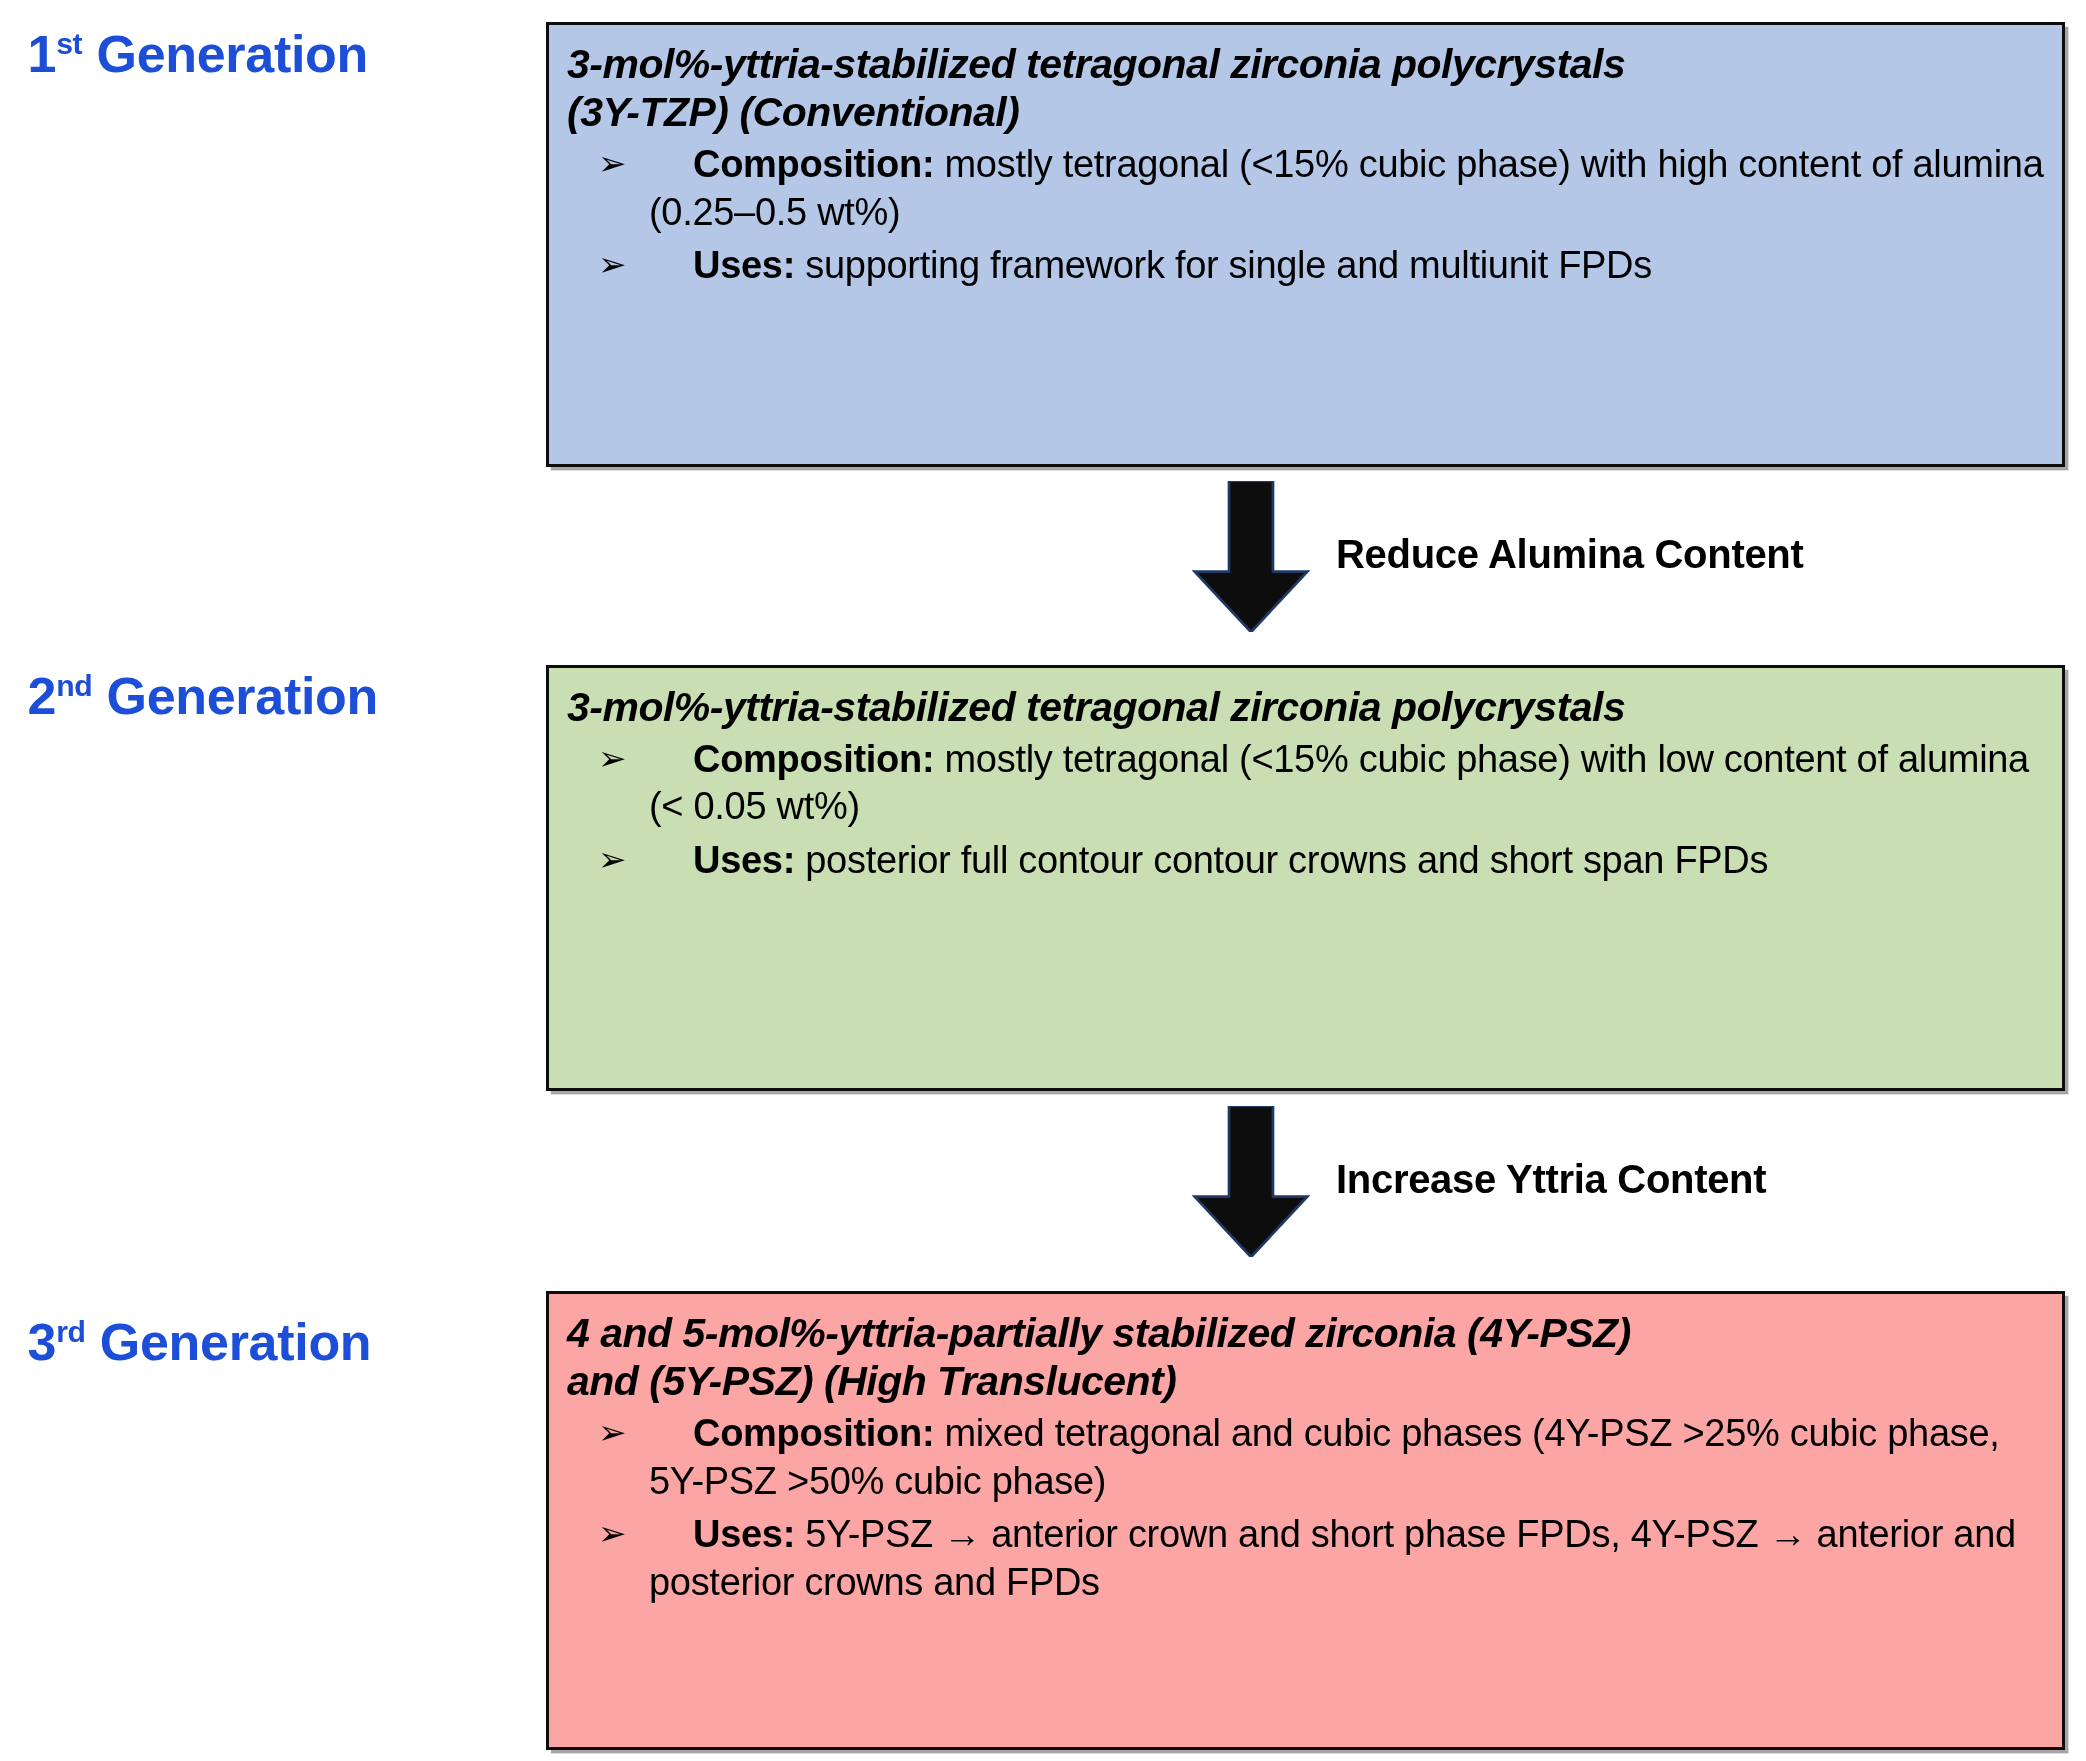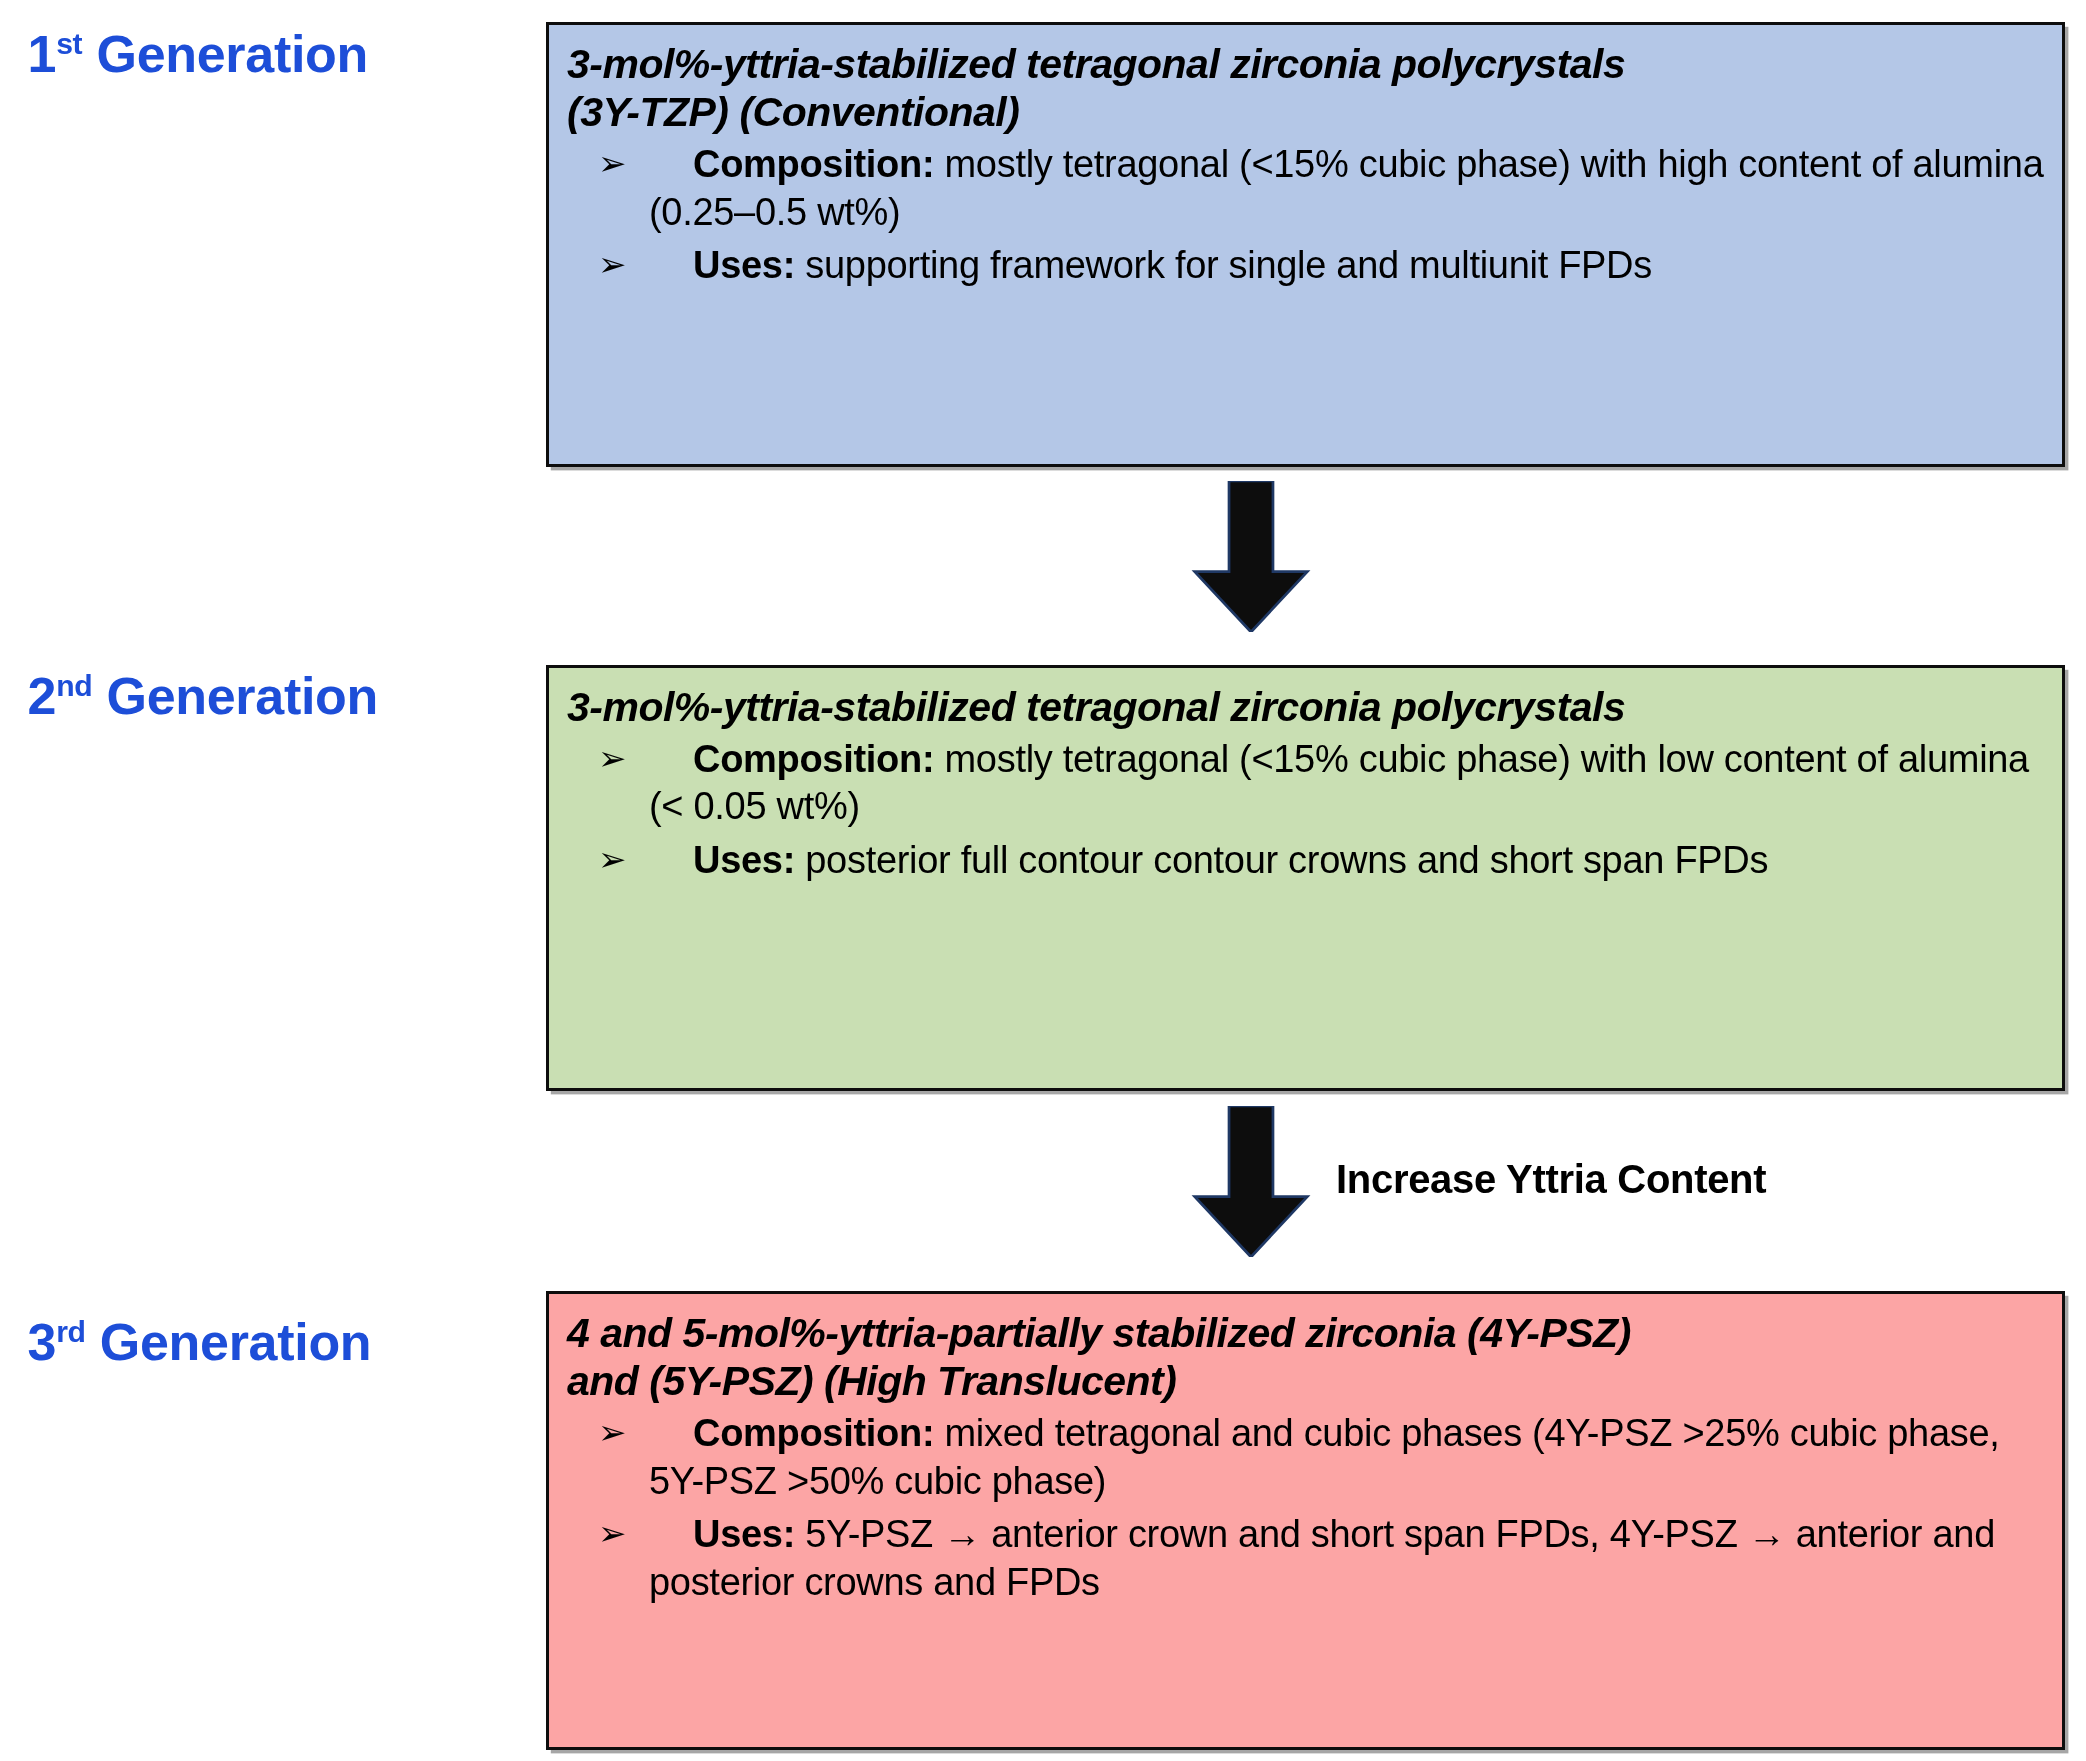--- a/index.html
+++ b/index.html
@@ -146,20 +146,21 @@
       <span class="bullet-marker">➢</span>
       <span class="lead">Uses:</span><span> supporting framework for single and multiunit FPDs</span>
     </li>
   </ul>
 </div>
 
 <div class="connector" id="connector-1">
   <svg class="arrow-icon" viewBox="0 0 180 220">
     <polygon points="58,0 122,0 122,132 172,132 90,220 8,132 58,132" fill="#0d0d0d" stroke="#1f3864" stroke-width="4"></polygon>
   </svg>
+  <div class="connector-label">Reduce Alumina Content</div>
 </div>
 
 <div class="gen-label" id="gen-2">
   <span>2</span><sup>nd</sup><span> Generation</span>
 </div>
 
 <div class="gen-box" id="box-2">
   <div class="box-title">
     <div>3-mol%-yttria-stabilized tetragonal zirconia polycrystals</div>
   </div>
@@ -191,17 +192,17 @@
     <div>4 and 5-mol%-yttria-partially stabilized zirconia (4Y-PSZ)</div>
     <div>and (5Y-PSZ) (High Translucent)</div>
   </div>
   <ul class="bullets">
     <li>
       <span class="bullet-marker">➢</span>
       <span class="lead">Composition:</span><span> mixed tetragonal and cubic phases (4Y-PSZ &gt;25% cubic phase, 5Y-PSZ &gt;50% cubic phase)</span>
     </li>
     <li>
       <span class="bullet-marker">➢</span>
-      <span class="lead">Uses:</span><span> 5Y-PSZ → anterior crown and short span FPDs, 4Y-PSZ → anterior and posterior crowns and FPDs</span>
+      <span class="lead">Uses:</span><span> 5Y-PSZ → anterior crown and short phase FPDs, 4Y-PSZ → anterior and posterior crowns and FPDs</span>
     </li>
   </ul>
 </div>
 
 
 </body></html>

